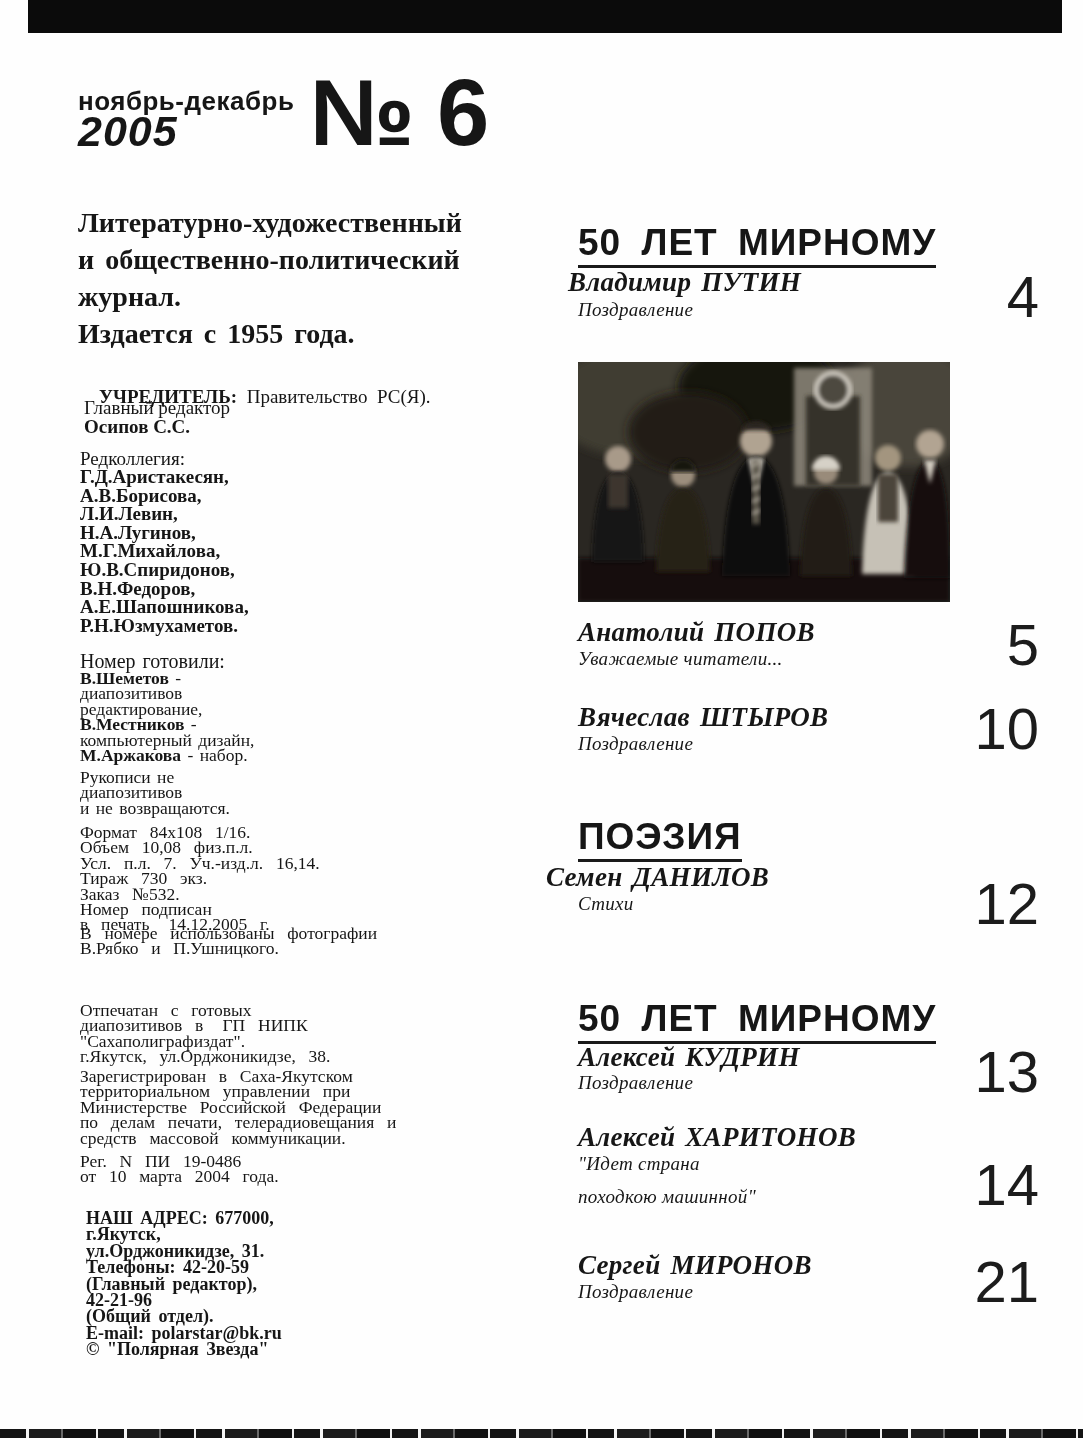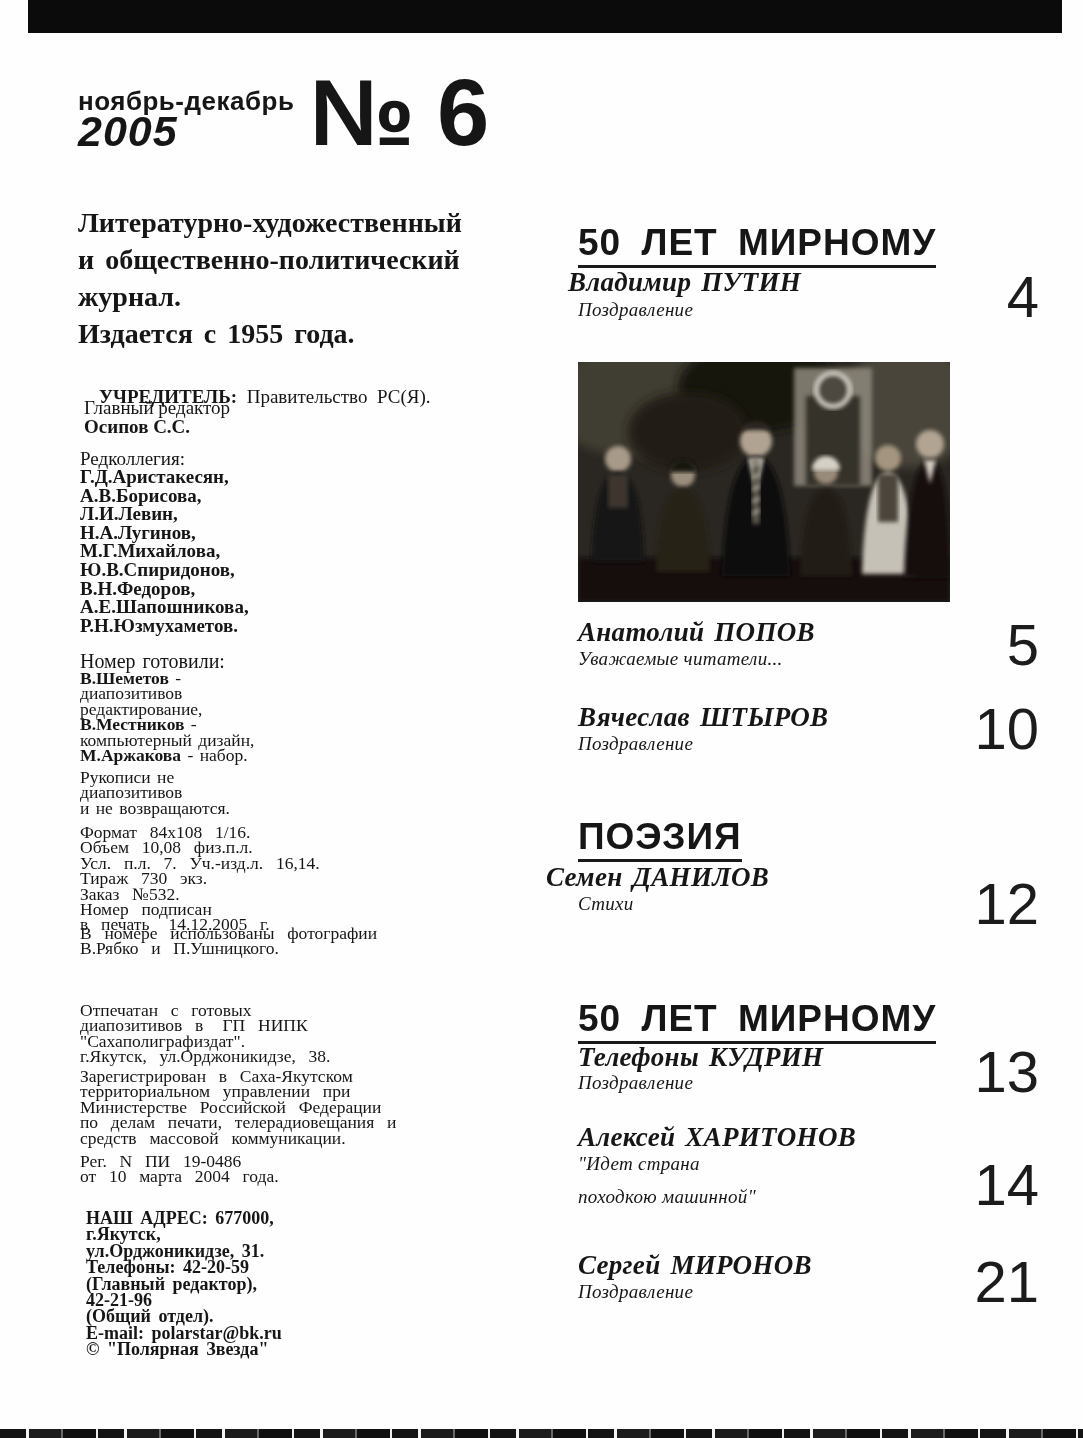--- a/index.html
+++ b/index.html
@@ -200,21 +200,21 @@
   <div class="abs toc-page" style="right:44px;top:700px;">10</div>
 
   <div class="abs sans toc-section" style="left:578px;top:818px;">ПОЭЗИЯ</div>
 
   <div class="abs toc-author" style="left:546px;top:862px;">Семен ДАНИЛОВ</div>
   <div class="abs toc-title" style="left:578px;top:893px;">Стихи</div>
   <div class="abs toc-page" style="right:44px;top:875px;">12</div>
 
   <div class="abs sans toc-section" style="left:578px;top:1000px;">50 ЛЕТ МИРНОМУ</div>
 
-  <div class="abs toc-author" style="left:578px;top:1042px;">Телефоны КУДРИН</div>
+  <div class="abs toc-author" style="left:578px;top:1042px;">Алексей КУДРИН</div>
   <div class="abs toc-title" style="left:578px;top:1072px;">Поздравление</div>
   <div class="abs toc-page" style="right:44px;top:1043px;">13</div>
 
   <div class="abs toc-author" style="left:578px;top:1122px;text-align:right;">Алексей ХАРИТОНОВ</div>
   <div class="abs toc-title" style="left:578px;top:1153px;">"Идет  страна</div>
   <div class="abs toc-title" style="left:578px;top:1186px;">походкою  машинной"</div>
   <div class="abs toc-page" style="right:44px;top:1156px;">14</div>
 
   <div class="abs toc-author" style="left:578px;top:1250px;">Сергей МИРОНОВ</div>
   <div class="abs toc-title" style="left:578px;top:1281px;">Поздравление</div>

